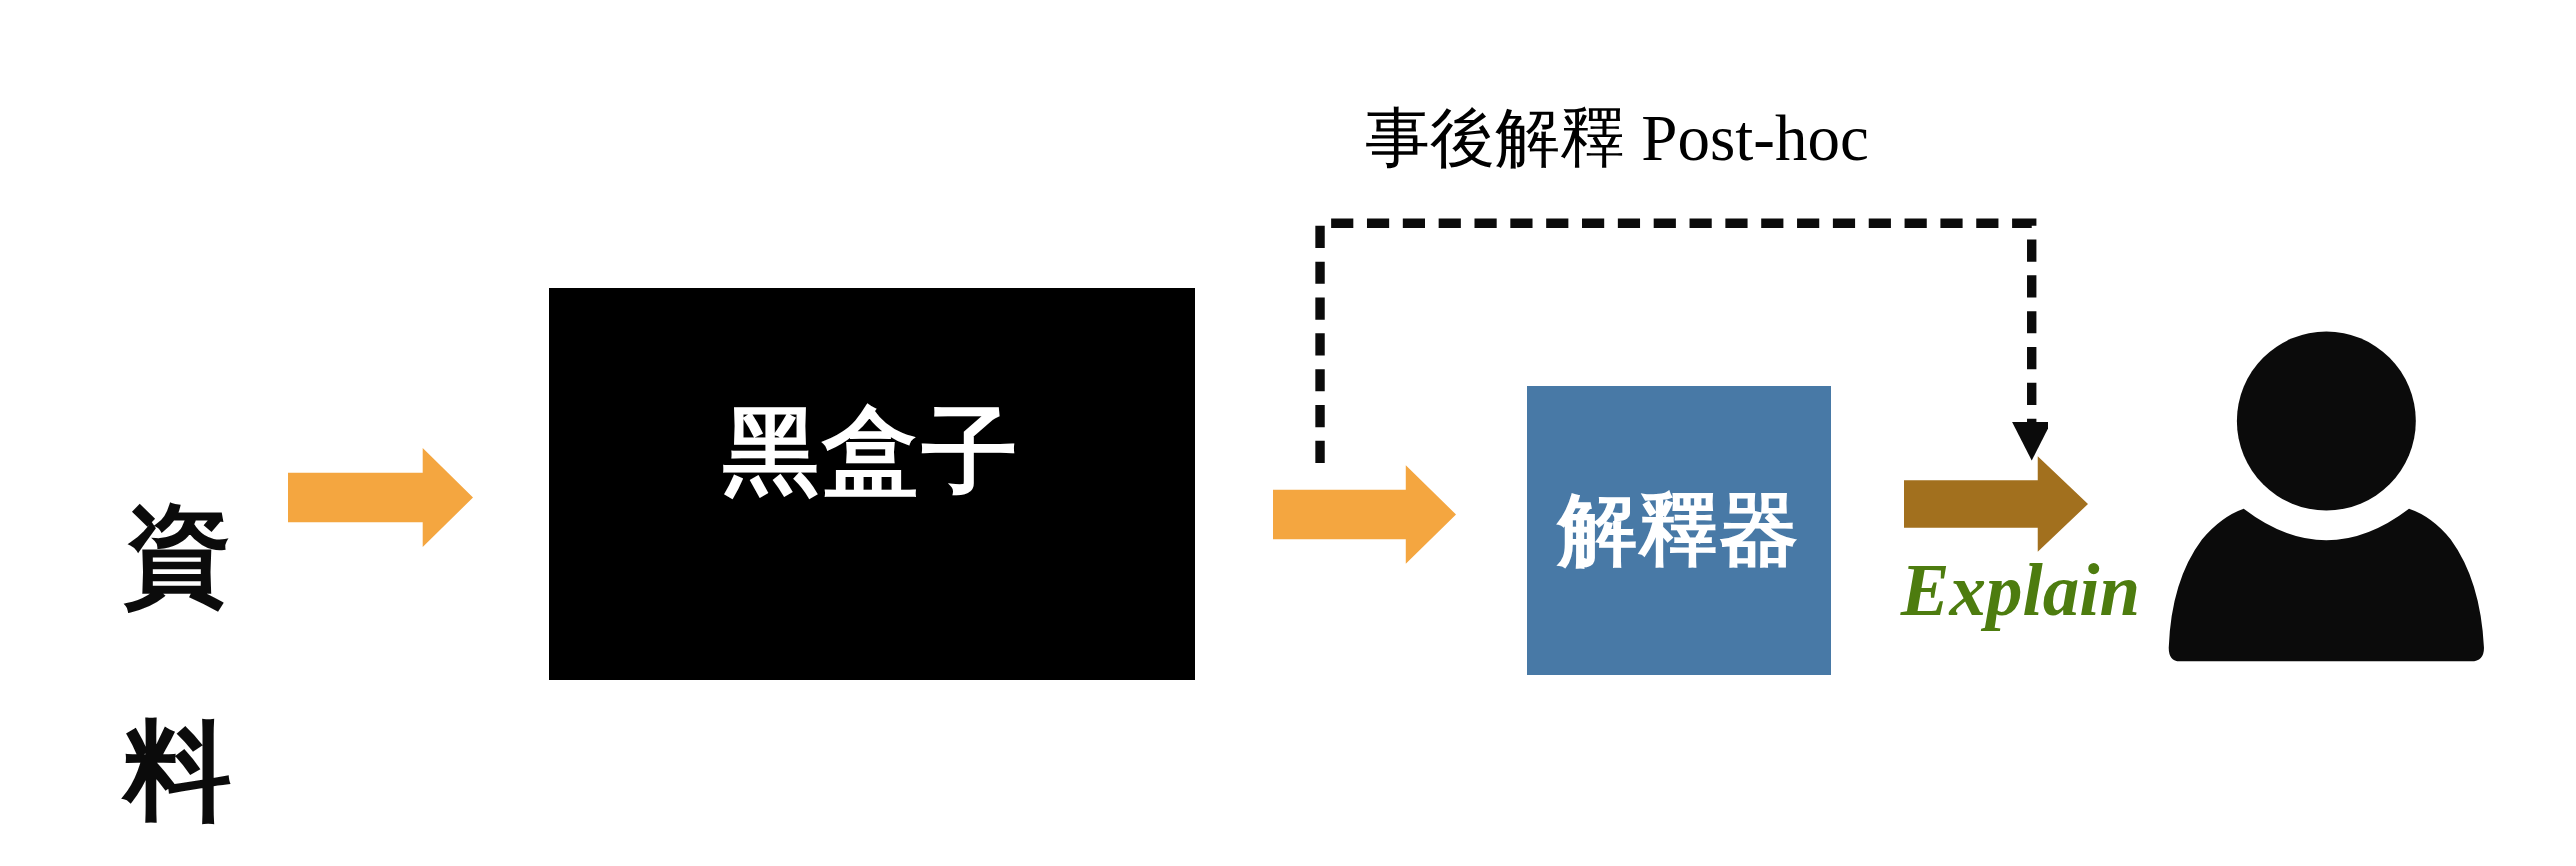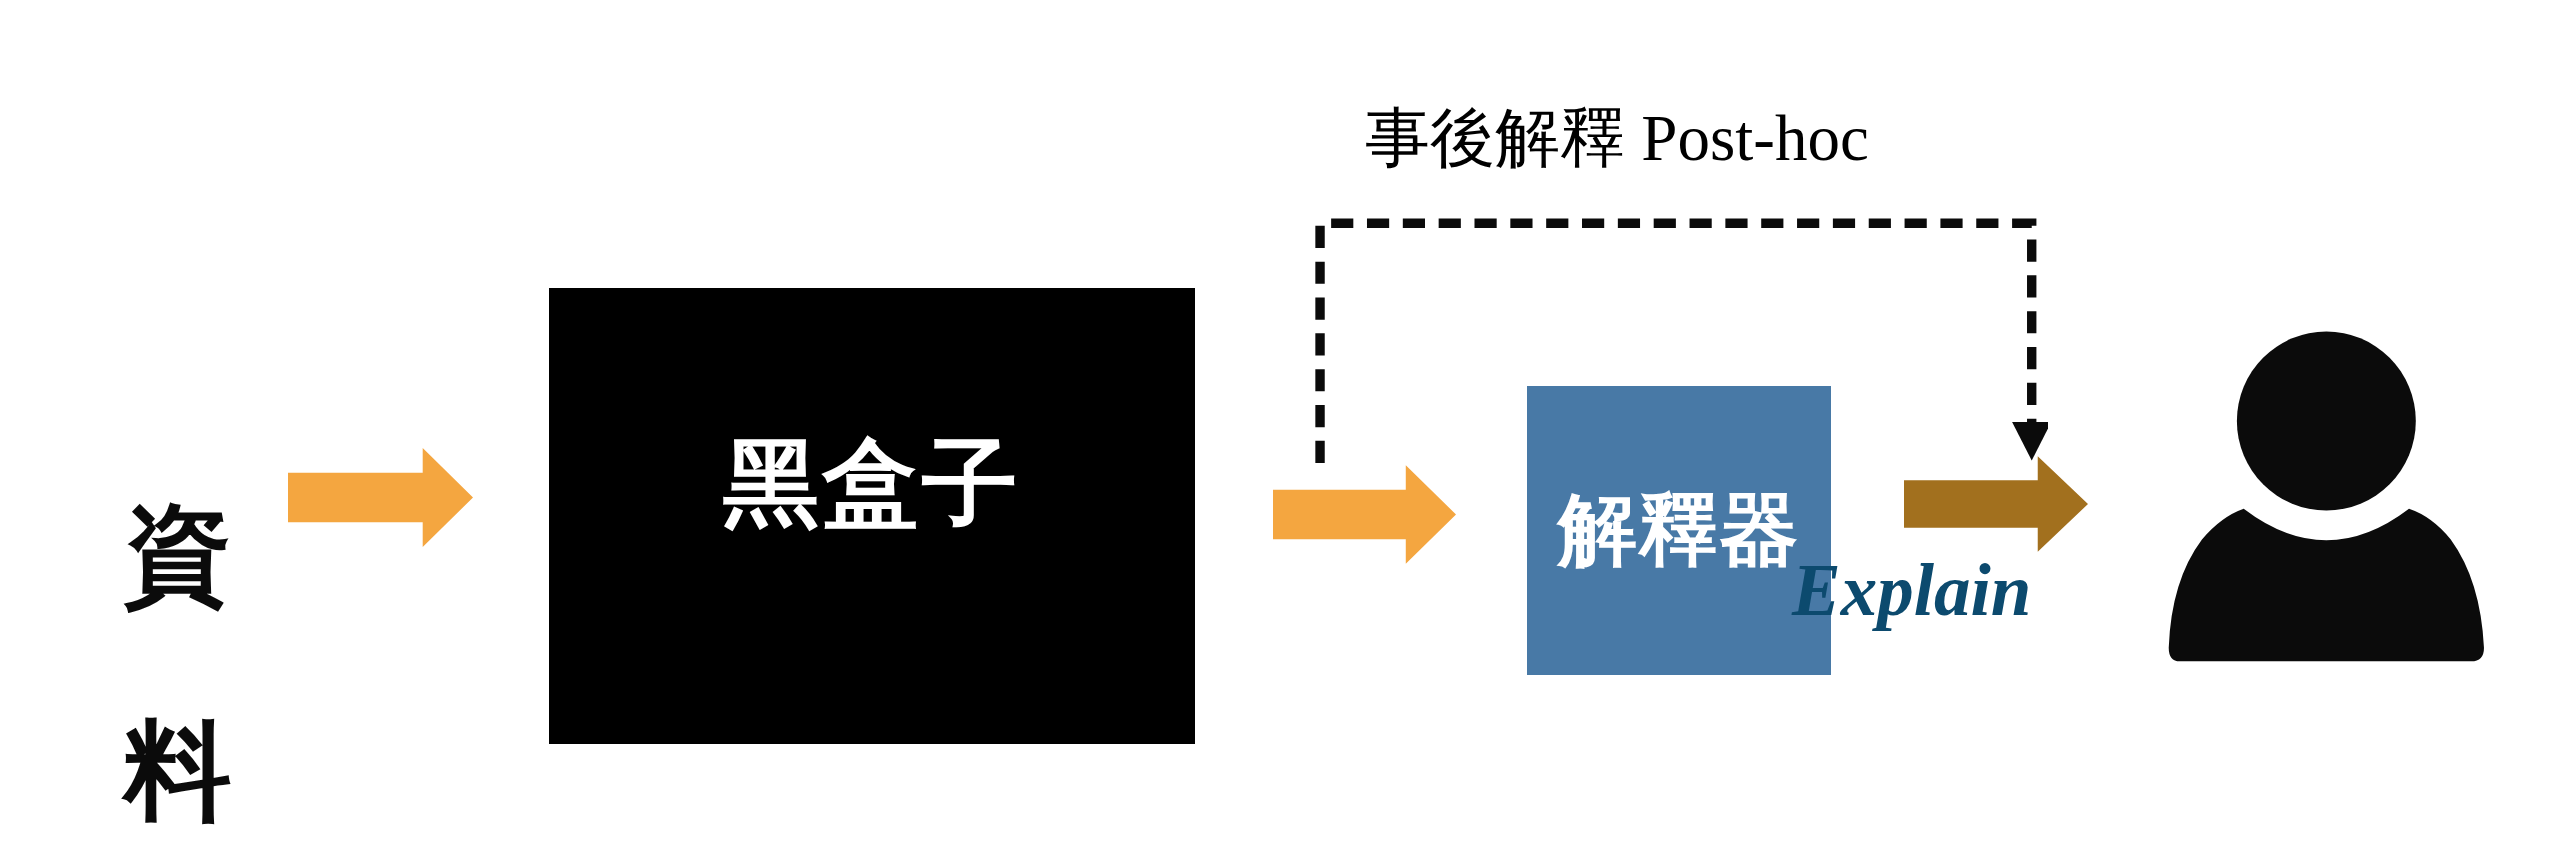--- a/index.html
+++ b/index.html
@@ -13,21 +13,21 @@
   .abs { position: absolute; }
 
   .data-label {
     left: 118px; top: 393px; width: 119px;
     font-size: 108px; font-weight: 900; line-height: 1.0;
     color: #0b0b0b; text-align: center; white-space: pre-line;
   }
   .data-label span { display: block; }
 
   .black-box {
-    left: 549px; top: 288px; width: 646px; height: 456px;
+    left: 549px; top: 288px; width: 646px; height: 392px;
     display: flex; align-items: center; justify-content: center;
   }
   .black-box .box-label {
     font-size: 96px; font-weight: 900; letter-spacing: 3.4px;
     transform: translateY(-31px);
   }
 
   .explainer-box {
     left: 1527px; top: 386px; width: 304px; height: 289px;
     display: flex; align-items: center; justify-content: center;
@@ -37,24 +37,24 @@
   }
 
   .posthoc-label {
     left: 1365px; top: 99px; width: 589px;
     font-family: "Liberation Serif", serif;
     font-size: 65px; color: #000000; text-align: left;
     white-space: nowrap; line-height: 1.2;
   }
 
   .explain-label {
-    left: 1792px; top: 551px; width: 273px;
+    left: 1884px; top: 551px; width: 273px;
     font-family: "Liberation Serif", serif;
     font-size: 73px; font-weight: 700; font-style: italic;
-    color: #0c4a6e; text-align: left; line-height: 1.1;
+    color: #4d7c0f; text-align: center; line-height: 1.1;
   }
 
   svg { display: block; }
 </style>
 </head>
 <body>
 
 <div class="stage">
 
   <div class="abs data-label">

